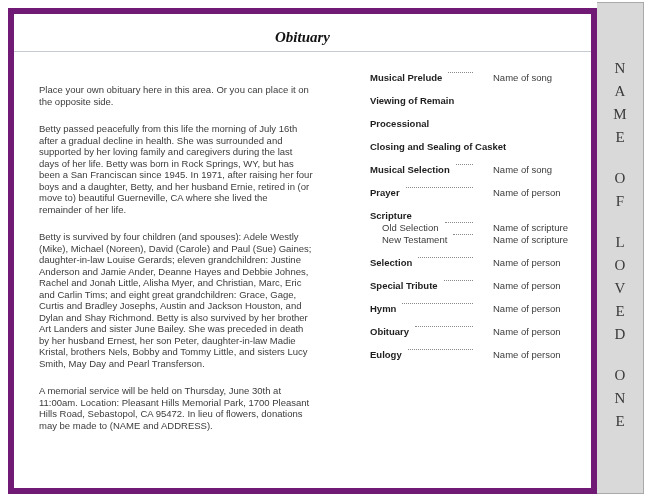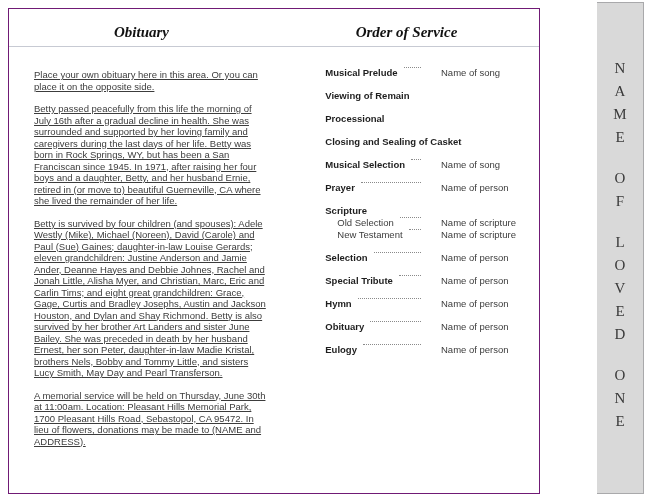--- a/index.html
+++ b/index.html
@@ -8,23 +8,23 @@
     position: relative;
     background: #ffffff;
     font-family: "Liberation Sans", sans-serif;
     overflow: hidden;
   }
 
   
   .page {
     position: absolute;
     left: 8px; top: 8px;
-    width: 532px; height: 486px;
+    width: 589px; height: 486px;
     box-sizing: border-box;
-    border: 1px solid #701a75;
+    border: 6px solid #701a75;
     background: #ffffff;
   }
 
   .header {
     height: 37px;
     border-bottom: 1px solid #c7cad3;
     display: flex;
   }
   .header-cell {
     flex: 1;
@@ -42,21 +42,21 @@
   .content { display: flex; }
 
   
   .left-col {
     width: 274px;
     padding: 16px 0 0 25px;
     font-size: 9.5px;
     line-height: 11.5px;
     color: #3c3c3c;
   }
-  .left-col p { margin: 6px 0 11px 0; text-decoration: underline; }
+  .left-col p { margin: 16px 0 11px 0; }
 
   
   .right-col {
     flex: 1;
     padding: 20px 14px 0 17px;
     font-size: 9.5px;
     line-height: 12px;
     color: #3c3c3c;
   }
   .svc-row {
@@ -102,21 +102,20 @@
     text-align: center;
   }
 </style>
 </head>
 <body>
 
 <div class="page">
 
   <div class="header">
     <div class="header-cell">Obituary</div>
-    <div class="header-cell">Order of Service</div>
   </div>
 
   <div class="content">
 
     <div class="left-col">
       <p>Place your own obituary here in this area. Or you can place it on the opposite side.</p>
       <p>Betty passed peacefully from this life the morning of July 16th after a gradual decline in health.  She was surrounded and supported by her loving family and caregivers during the last days of her life.  Betty was born in Rock Springs, WY, but has been a San Franciscan since 1945.  In 1971, after raising her four boys and a daughter, Betty, and her husband Ernie, retired in (or move to) beautiful Guerneville, CA where she lived the remainder of her life.</p>
       <p>Betty is survived by four children (and spouses): Adele Westly (Mike), Michael (Noreen), David (Carole) and Paul (Sue) Gaines;  daughter-in-law Louise Gerards;  eleven grandchildren: Justine Anderson and Jamie Ander, Deanne Hayes and Debbie Johnes, Rachel and Jonah Little, Alisha Myer, and Christian, Marc, Eric and Carlin Tims;  and eight great grandchildren: Grace, Gage, Curtis and Bradley Josephs, Austin and Jackson Houston, and Dylan and Shay Richmond.  Betty is also survived by her brother Art Landers and sister June Bailey.  She was preceded in death by her husband Ernest, her son Peter, daughter-in-law Madie Kristal, brothers Nels, Bobby and Tommy Little, and sisters Lucy Smith, May Day and Pearl Transferson.</p>
       <p>A memorial service will be held on Thursday, June 30th at 11:00am.  Location:  Pleasant Hills Memorial Park, 1700 Pleasant Hills Road, Sebastopol, CA 95472.  In lieu of flowers, donations may be made to (NAME and ADDRESS).</p>
     </div>

